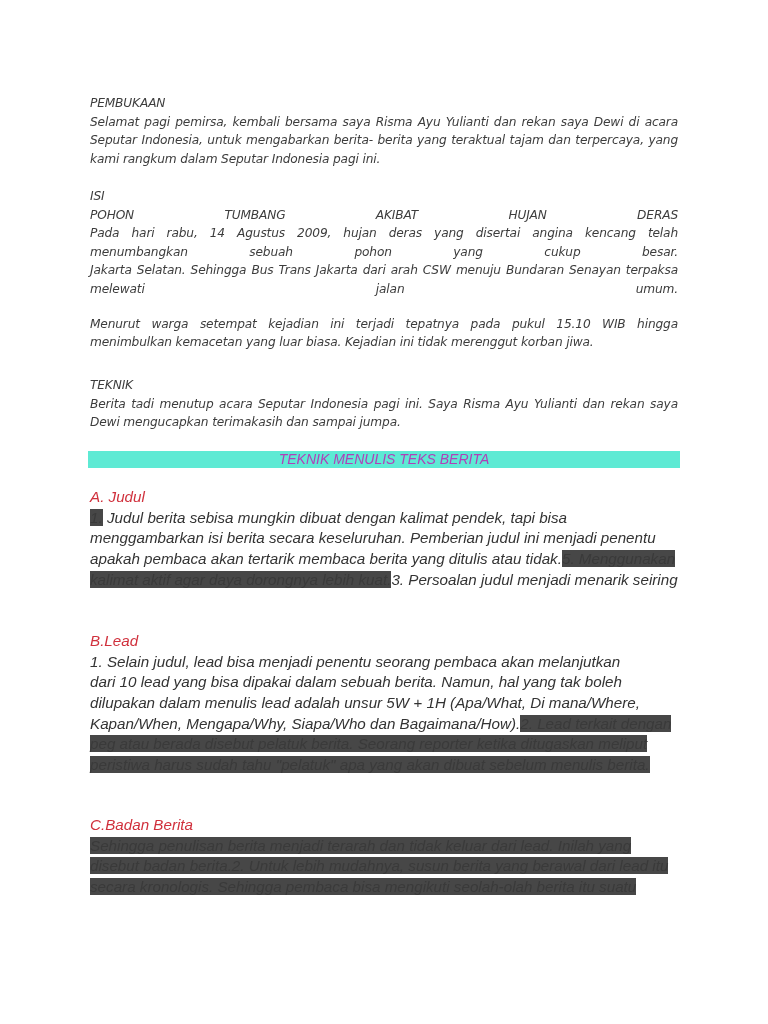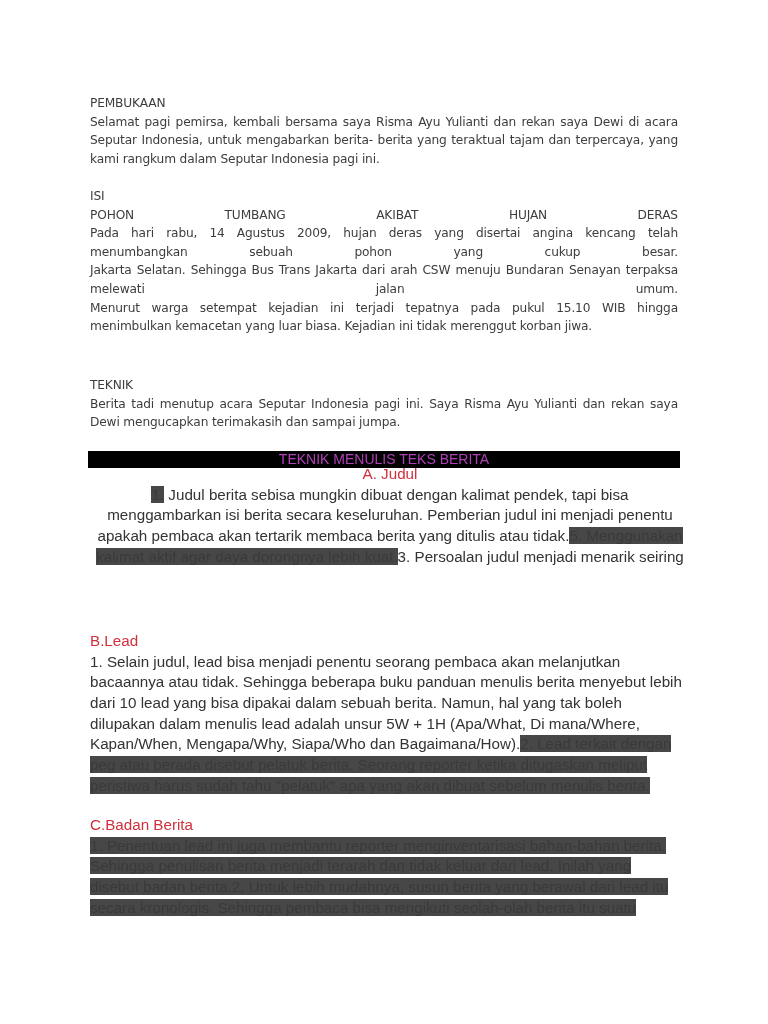--- a/index.html
+++ b/index.html
@@ -1,29 +1,29 @@
 <!DOCTYPE html>
 <html><head>
 <meta charset="utf-8">
 <style>
   html, body { margin: 0; padding: 0; }
   body {
     width: 768px; height: 1024px; background: #ffffff; position: relative; overflow: hidden;
   }
-  .page { position: absolute; left: 0; top: 0; width: 768px; height: 1024px; }
+  .page { position: absolute; left: 0; top: 0; width: 768px; height: 1024px; font-style: italic; }
   .calibri {
     position: absolute; left: 90px; width: 588px;
     font-family: "DejaVu Sans", sans-serif; font-size: 12.2px; color: #3d3d3d;
     line-height: 18.6px; letter-spacing: -0.15px;
   }
   .calibri .ln { display: block; white-space: nowrap; height: 18.6px; }
   .calibri .just { display: flex; justify-content: space-between; }
   .banner {
     position: absolute; left: 88px; top: 451px; width: 592px; height: 17px;
-    background: #000000; color: #b040b8; text-align: center;
+    background: #5eead4; color: #b040b8; text-align: center;
     font-family: "Liberation Sans", sans-serif; font-size: 14px; line-height: 17px;
   }
   .arial {
     position: absolute; left: 90px; width: 600px;
     font-family: "Liberation Sans", sans-serif; font-size: 15.2px; color: #333333;
   }
   .arial .ln { display: block; white-space: nowrap; height: 20.7px; line-height: 20.7px; }
   .heading { color: #d0303c; }
   .hl { background: #474747; color: #3a3a3a; }
 </style>
@@ -56,52 +56,50 @@
       <span>yang</span>
       <span>cukup</span>
       <span>besar.</span>
     </span>
     <span class="ln" style="text-align:justify;text-align-last:justify;">Jakarta Selatan. Sehingga Bus Trans Jakarta dari arah CSW menuju Bundaran Senayan terpaksa</span>
     <span class="ln just">
       <span>melewati</span>
       <span>jalan</span>
       <span>umum.</span>
     </span>
-    <span class="ln" style="text-align:justify;text-align-last:justify;">Menurut warga setempat kejadian ini terjadi tepatnya pada pukul 15.10 WIB hingga</span>
+    <span class="ln" style="text-align:justify;text-align-last:justify;margin-top:16px;">Menurut warga setempat kejadian ini terjadi tepatnya pada pukul 15.10 WIB hingga</span>
     <span class="ln">menimbulkan kemacetan yang luar biasa. Kejadian ini tidak merenggut korban jiwa.</span>
   </div>
 
   <div class="calibri" style="top:376px;">
     <span class="ln">TEKNIK</span>
     <span class="ln" style="text-align:justify;text-align-last:justify;">Berita tadi menutup acara Seputar Indonesia pagi ini. Saya Risma Ayu Yulianti dan rekan saya</span>
     <span class="ln">Dewi mengucapkan terimakasih dan sampai jumpa.</span>
   </div>
 
   <div class="banner">TEKNIK MENULIS TEKS BERITA</div>
 
-  <div class="arial" style="top:464px;text-align:center;">
+  <div class="arial" style="top:487px;">
     <span class="ln heading">A. Judul</span>
     <span class="ln"><span class="hl">1.</span><span> Judul berita sebisa mungkin dibuat dengan kalimat pendek, tapi bisa</span></span>
     <span class="ln">menggambarkan isi berita secara keseluruhan. Pemberian judul ini menjadi penentu</span>
     <span class="ln"><span>apakah pembaca akan tertarik membaca berita yang ditulis atau tidak.</span><span class="hl">5. Menggunakan</span></span>
     <span class="ln"><span class="hl">kalimat aktif agar daya dorongnya lebih kuat.</span><span>3. Persoalan judul menjadi menarik seiring</span></span>
   </div>
 
   <div class="arial" style="top:631px;">
     <span class="ln heading">B.Lead</span>
     <span class="ln">1. Selain judul, lead bisa menjadi penentu seorang pembaca akan melanjutkan</span>
-    <span class="ln">bacaannya atau tidak. Sehingga beberapa buku panduan menulis berita menyebut lebih</span>
     <span class="ln">dari 10 lead yang bisa dipakai dalam sebuah berita. Namun, hal yang tak boleh</span>
     <span class="ln">dilupakan dalam menulis lead adalah unsur 5W + 1H (Apa/What, Di mana/Where,</span>
     <span class="ln"><span>Kapan/When, Mengapa/Why, Siapa/Who dan Bagaimana/How).</span><span class="hl">2. Lead terkait dengan</span></span>
     <span class="ln"><span class="hl">peg atau berada disebut pelatuk berita. Seorang reporter ketika ditugaskan meliput</span></span>
     <span class="ln"><span class="hl">peristiwa harus sudah tahu "pelatuk" apa yang akan dibuat sebelum menulis berita.</span></span>
   </div>
 
   <div class="arial" style="top:815px;">
     <span class="ln heading">C.Badan Berita</span>
-    <span class="ln"><span class="hl">1. Penentuan lead ini juga membantu reporter menginventarisasi bahan-bahan berita.</span></span>
     <span class="ln"><span class="hl">Sehingga penulisan berita menjadi terarah dan tidak keluar dari lead. Inilah yang</span></span>
     <span class="ln"><span class="hl">disebut badan berita.2. Untuk lebih mudahnya, susun berita yang berawal dari lead itu</span></span>
     <span class="ln"><span class="hl">secara kronologis. Sehingga pembaca bisa mengikuti seolah-olah berita itu suatu</span></span>
   </div>
 
 </div>
 
 </body></html>

